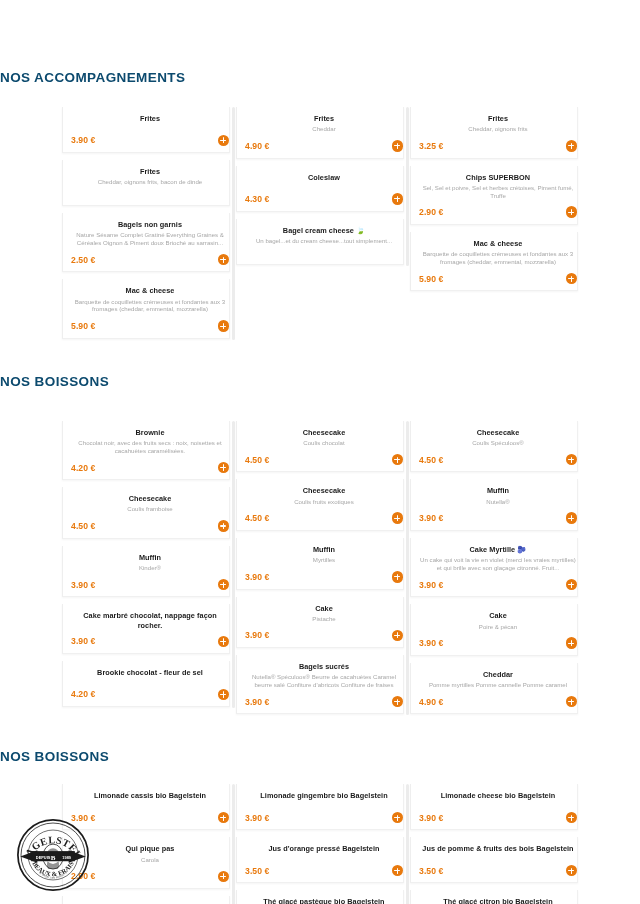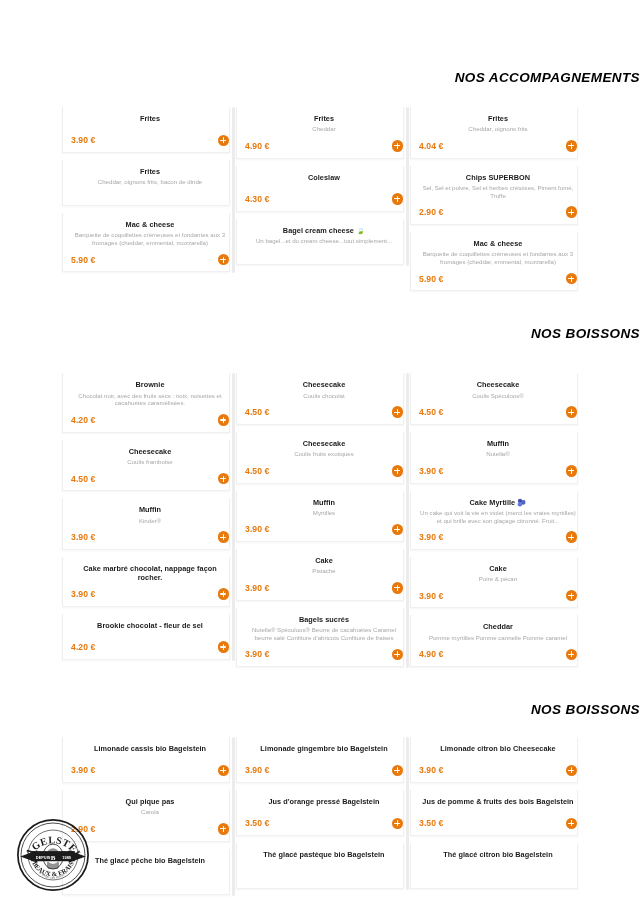--- a/index.html
+++ b/index.html
@@ -13,28 +13,27 @@
   .page {
     position: relative;
     width: 640px; height: 904px;
     background: #ffffff;
     overflow: hidden;
   }
 
   
   .section { width: 640px; }
   .section-title {
-    text-align: right;
+    text-align: left;
     font-size: 13.5px;
     font-weight: bold;
     letter-spacing: 0.4px;
-    color: #000000;
+    color: #0c4a6e;
     margin: 0;
     padding: 0;
-    font-style: italic;
   }
 
   
   .grid {
     display: flex;
     flex-direction: row;
     align-items: flex-start;
     padding: 0 62px;
     gap: 6px;
   }
@@ -148,20 +147,28 @@
               <div class="card-foot">
                 <div class="card-price">3.90 €</div>
                 <button class="add-btn" aria-label="+"></button>
               </div>
             </div>
             <div class="card">
               <div class="card-name">Frites</div>
               <div class="card-desc">Cheddar, oignons frits, bacon de dinde</div>
             </div>
             <div class="card">
+              <div class="card-name">Bagels non garnis</div>
+              <div class="card-desc">Nature Sésame Complet Gratiné Everything Graines &amp; Céréales Oignon &amp; Piment doux Brioché au sarrasin...</div>
+              <div class="card-foot">
+                <div class="card-price">2.50 €</div>
+                <button class="add-btn" aria-label="+"></button>
+              </div>
+            </div>
+            <div class="card">
               <div class="card-name">Mac &amp; cheese</div>
               <div class="card-desc">Barquette de coquillettes crémeuses et fondantes aux 3 fromages (cheddar, emmental, mozzarella)</div>
               <div class="card-foot">
                 <div class="card-price">5.90 €</div>
                 <button class="add-btn" aria-label="+"></button>
               </div>
             </div>
             <div class="rail"></div>
           </div>
           <div class="col" style="position: relative;">
@@ -184,21 +191,21 @@
               <div class="card-name">Bagel cream cheese 🍃</div>
               <div class="card-desc">Un bagel...et du cream cheese...tout simplement...</div>
             </div>
             <div class="rail"></div>
           </div>
           <div class="col" style="position: relative;">
             <div class="card">
               <div class="card-name">Frites</div>
               <div class="card-desc">Cheddar, oignons frits</div>
               <div class="card-foot">
-                <div class="card-price">4.04 €</div>
+                <div class="card-price">3.25 €</div>
                 <button class="add-btn" aria-label="+"></button>
               </div>
             </div>
             <div class="card">
               <div class="card-name">Chips SUPERBON</div>
               <div class="card-desc">Sel, Sel et poivre, Sel et herbes crétoises, Piment fumé, Truffe</div>
               <div class="card-foot">
                 <div class="card-price">2.90 €</div>
                 <button class="add-btn" aria-label="+"></button>
               </div>
@@ -384,21 +391,21 @@
                 <button class="add-btn" aria-label="+"></button>
               </div>
             </div>
             <div class="card">
               <div class="card-name">Thé glacé pastèque bio Bagelstein</div>
             </div>
             <div class="rail"></div>
           </div>
           <div class="col" style="position: relative;">
             <div class="card">
-              <div class="card-name">Limonade citron bio Cheesecake</div>
+              <div class="card-name">Limonade cheese bio Bagelstein</div>
               <div class="card-foot">
                 <div class="card-price">3.90 €</div>
                 <button class="add-btn" aria-label="+"></button>
               </div>
             </div>
             <div class="card">
               <div class="card-name">Jus de pomme &amp; fruits des bois Bagelstein</div>
               <div class="card-foot">
                 <div class="card-price">3.50 €</div>
                 <button class="add-btn" aria-label="+"></button>

